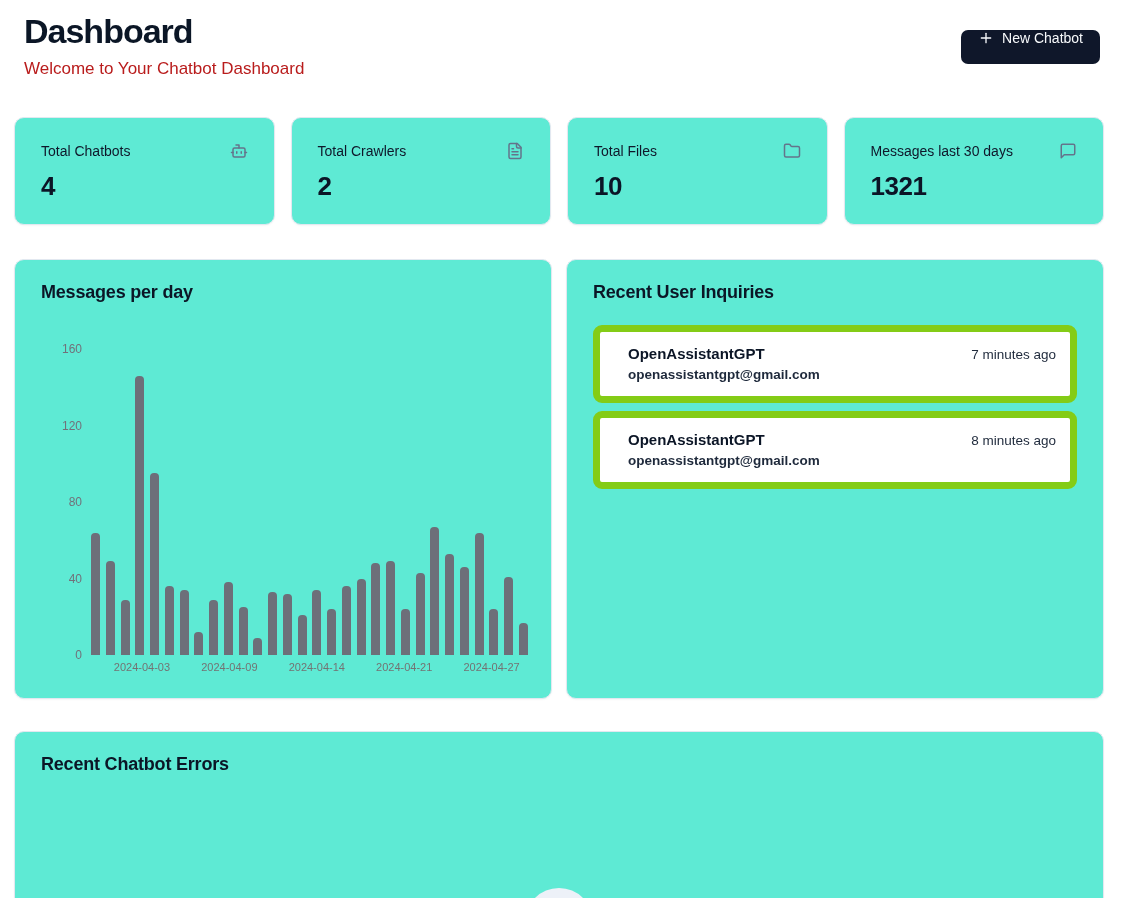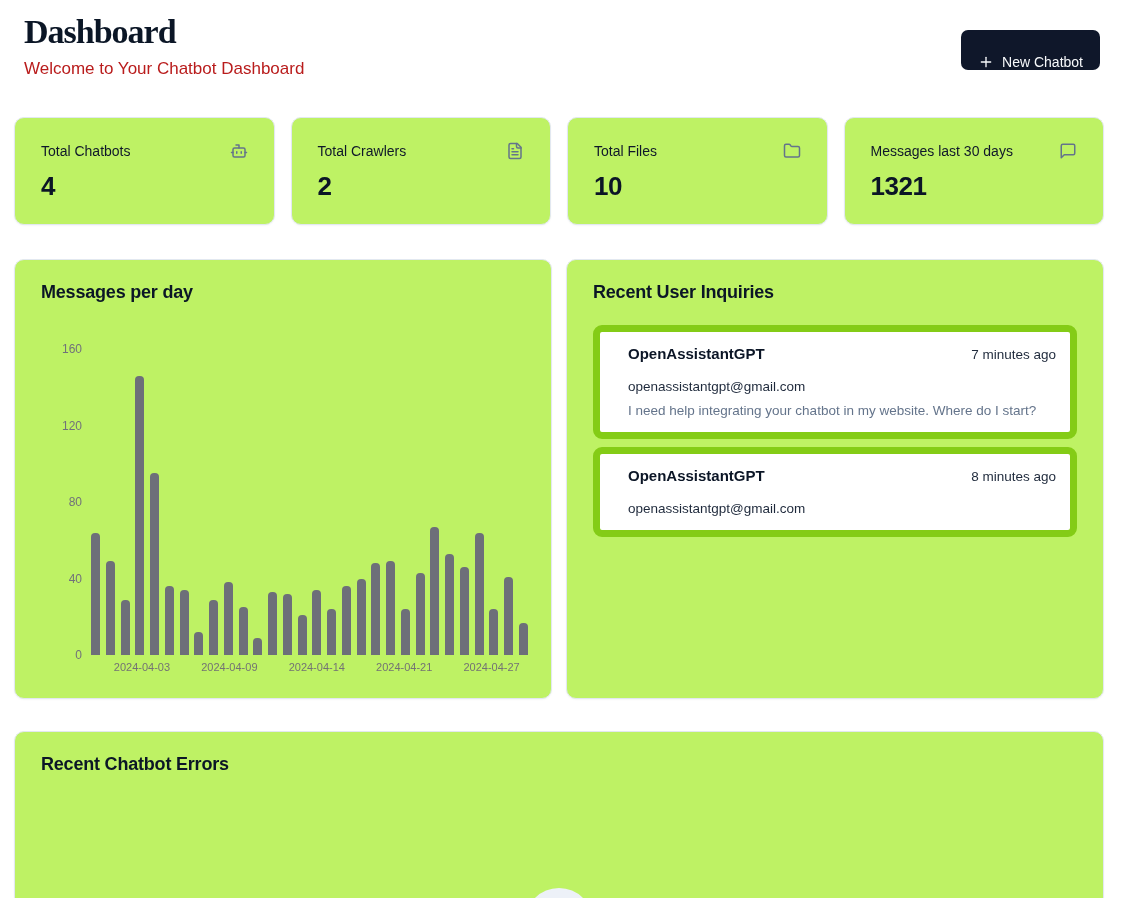--- a/index.html
+++ b/index.html
@@ -11,39 +11,39 @@
   }
   #app { width: 1124px; height: 898px; position: relative; }
 
   
   .header {
     display: flex; justify-content: space-between; align-items: flex-start;
     margin: 12px 24px 0 24px;
   }
   .page-title {
     font-size: 34px; font-weight: 800; letter-spacing: -1px;
-    color: #0b1626; line-height: 1.15; font-family: Liberation Serif, serif;
+    color: #0b1626; line-height: 1.15;
   }
   .page-subtitle {
     margin-top: 8px; font-size: 17px; color: #b91c1c; font-weight: 400;
   }
   .btn-primary {
     margin-top: 18px;
-    display: inline-flex; align-items: flex-end; gap: 8px;
+    display: inline-flex; align-items: flex-start; gap: 8px;
     background: #0f172a; color: #f8fafc;
     border: none; border-radius: 7px;
-    height: 40px; padding: 0 17px;
+    height: 34px; padding: 0 17px;
     font-family: inherit; font-size: 14px; font-weight: 500;
     cursor: pointer;
   }
   .btn-primary svg { stroke: #f8fafc; }
 
   
   .card {
-    background: #bef264;
+    background: #5eead4;
     border: 1px solid #e2e8f0;
     border-radius: 10px;
     box-shadow: 0 1px 2px rgba(15, 23, 42, 0.04);
   }
 
   
   .stats-row {
     margin: 38px 20px 0 14px;
     display: grid; grid-template-columns: repeat(4, 1fr); gap: 16px;
   }
@@ -94,21 +94,21 @@
   .inquiry-list { margin-top: 22px; display: flex; flex-direction: column; gap: 8px; }
   .inquiry-item {
     border: 7px solid #84cc16; border-radius: 9px;
     padding: 13px 14px 14px 28px;
     background: #fff;
     cursor: pointer;
   }
   .inquiry-top { display: flex; justify-content: space-between; align-items: baseline; }
   .inquiry-name { font-size: 15px; font-weight: 700; color: #0b1526; }
   .inquiry-time { font-size: 13.5px; font-weight: 400; color: #1e293b; }
-  .inquiry-email { margin-top: 17px; font-size: 13.5px; font-weight: 400; color: #1e293b; }
+  .inquiry-email { margin-top: 5px; font-size: 13.5px; font-weight: 700; color: #1e293b; }
   .inquiry-message { margin-top: 9px; font-size: 13.5px; color: #64748b; }
 
   
   .errors-card {
     margin: 32px 20px 0 14px;
     height: 230px; padding: 22px 26px;
     position: relative; overflow: hidden;
   }
   .empty-circle {
     position: absolute;
@@ -254,21 +254,20 @@
     <div class="card mid-card">
       <div class="section-title">Recent User Inquiries</div>
       <div class="inquiry-list">
 
         <div class="inquiry-item">
           <div class="inquiry-top">
             <span class="inquiry-name">OpenAssistantGPT</span>
             <span class="inquiry-time">7 minutes ago</span>
           </div>
           <div class="inquiry-email">openassistantgpt@gmail.com</div>
-          <div class="inquiry-message">I need help integrating your chatbot in my website. Where do I start?</div>
         </div>
 
         <div class="inquiry-item">
           <div class="inquiry-top">
             <span class="inquiry-name">OpenAssistantGPT</span>
             <span class="inquiry-time">8 minutes ago</span>
           </div>
           <div class="inquiry-email">openassistantgpt@gmail.com</div>
         </div>
 

